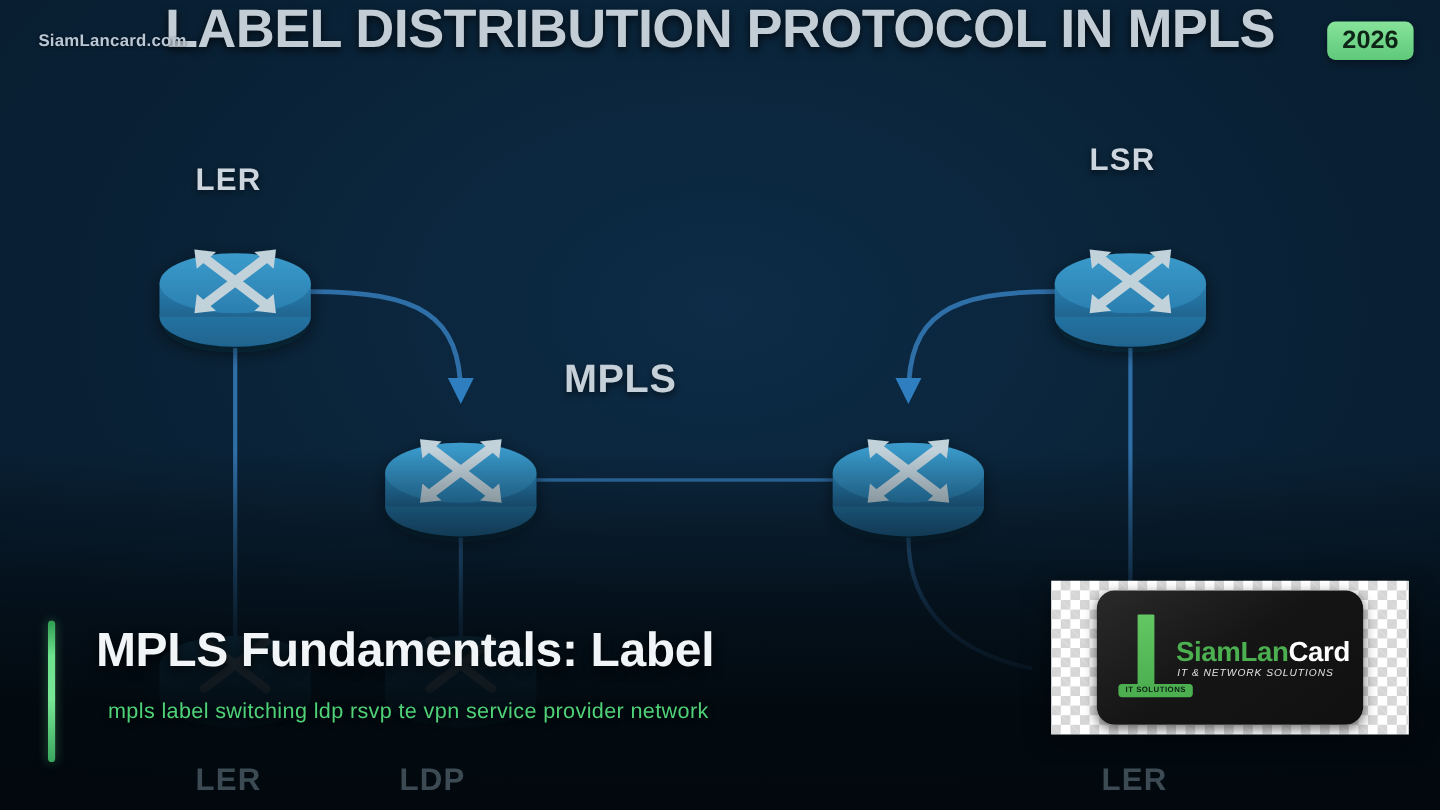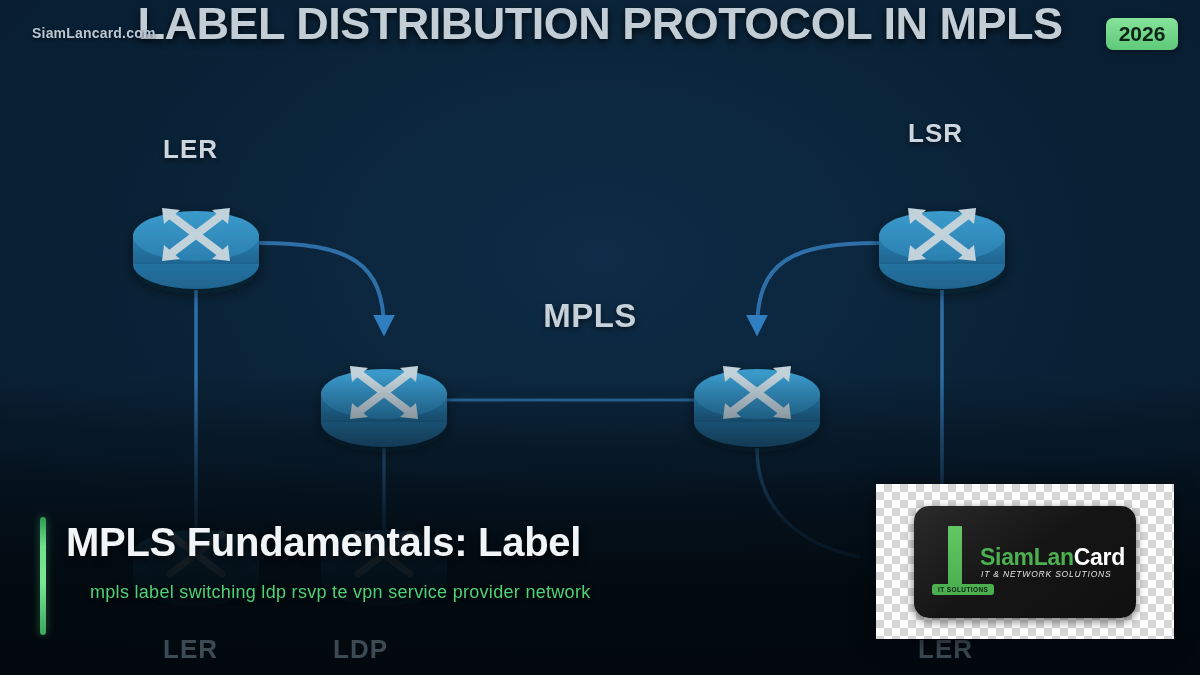--- a/index.html
+++ b/index.html
@@ -40,21 +40,21 @@
   #label-ler-top    { left: 163px; top: 134px; }
   #label-lsr-top    { left: 908px; top: 118px; }
   #label-ler-bottom { left: 163px; top: 634px; }
   #label-ldp-bottom { left: 333px; top: 634px; }
   #label-ler-bottom-right { left: 918px; top: 634px; }
 
   #mpls-network {
     position: absolute;
     left: 470px; top: 296px;
     width: 240px;
-    text-align: center;
+    text-align: left;
     font-size: 33px;
     font-weight: bold;
     line-height: 1.23;
     color: #c6d0d8;
     letter-spacing: .5px;
     text-shadow: 0 2px 6px rgba(0,0,0,.6);
   }
 
   
   #watermark {
@@ -123,35 +123,36 @@
     align-self: flex-start;
   }
   #headline-text { flex: 1 1 auto; }
   #headline {
     font-size: 40px;
     font-weight: bold;
     line-height: 1.28;
     color: #f2f5f7;
     text-shadow: 0 3px 9px rgba(0,0,0,.85);
     letter-spacing: -.3px;
+    margin-left: 14px;
   }
   #tagline {
     margin-top: 14px;
     font-size: 18px;
     color: #4fd178;
     letter-spacing: .3px;
     text-shadow: 0 2px 5px rgba(0,0,0,.75);
     margin-left: 24px;
   }
 
   
   #logo-panel {
     position: absolute;
     left: 876px; top: 484px;
-    width: 298px; height: 155px;
+    width: 298px; height: 128px;
     background-color: #ffffff;
     background-image:
       linear-gradient(45deg, #d6d6d6 25%, transparent 25%, transparent 75%, #d6d6d6 75%),
       linear-gradient(45deg, #d6d6d6 25%, transparent 25%, transparent 75%, #d6d6d6 75%);
     background-size: 16px 16px;
     background-position: 0 0, 8px 8px;
     display: flex; align-items: center; justify-content: center;
     box-shadow: 0 4px 18px rgba(0,0,0,.5);
   }
   #logo-card {

